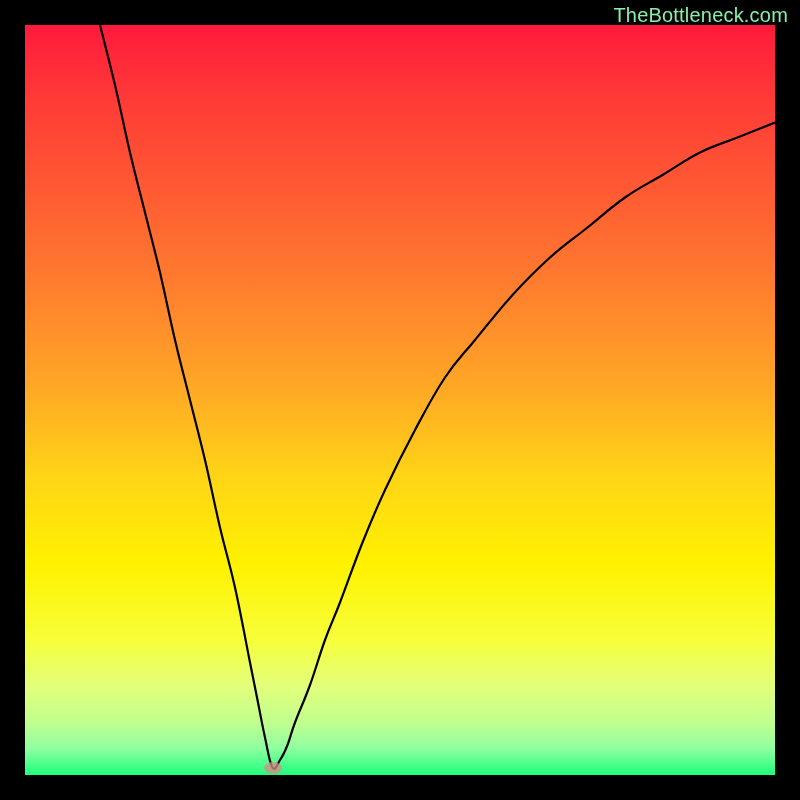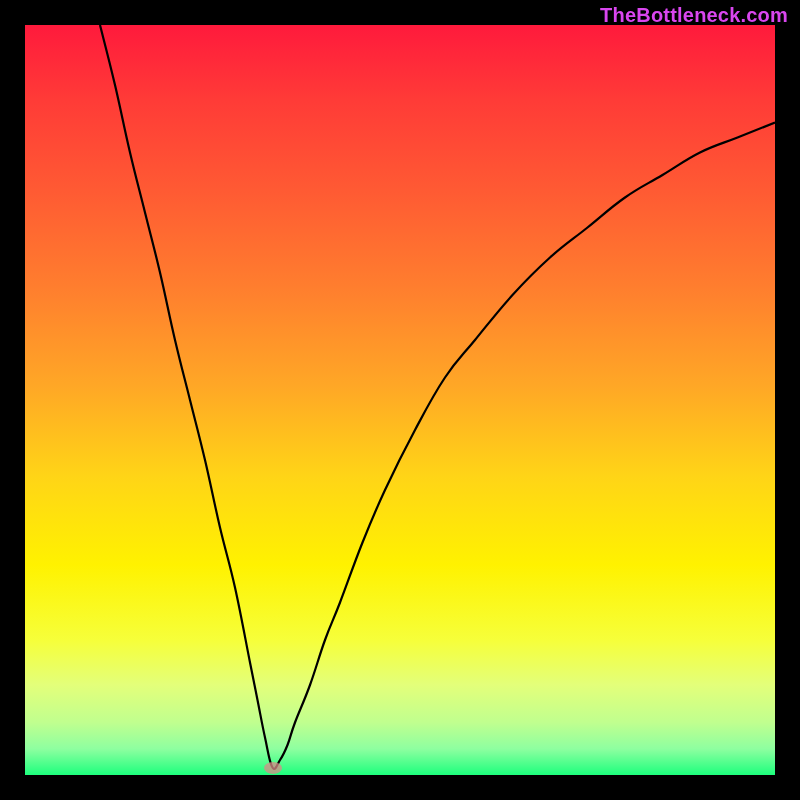--- a/index.html
+++ b/index.html
@@ -20,23 +20,23 @@
     overflow: hidden;
   }
   .gradient {
     position: absolute;
     inset: 0;
   }
   .watermark {
     position: absolute;
     top: 4px;
     right: 12px;
-    color: #d946ef;
+    color: #86efac;
     font-size: 20px;
-    font-weight: 700;
+    font-weight: 400;
     letter-spacing: 0.2px;
   }
   .marker {
     position: absolute;
     border-radius: 9px / 6px;
     opacity: 0.75;
   }
   svg.curve {
     position: absolute;
     left: 0;

